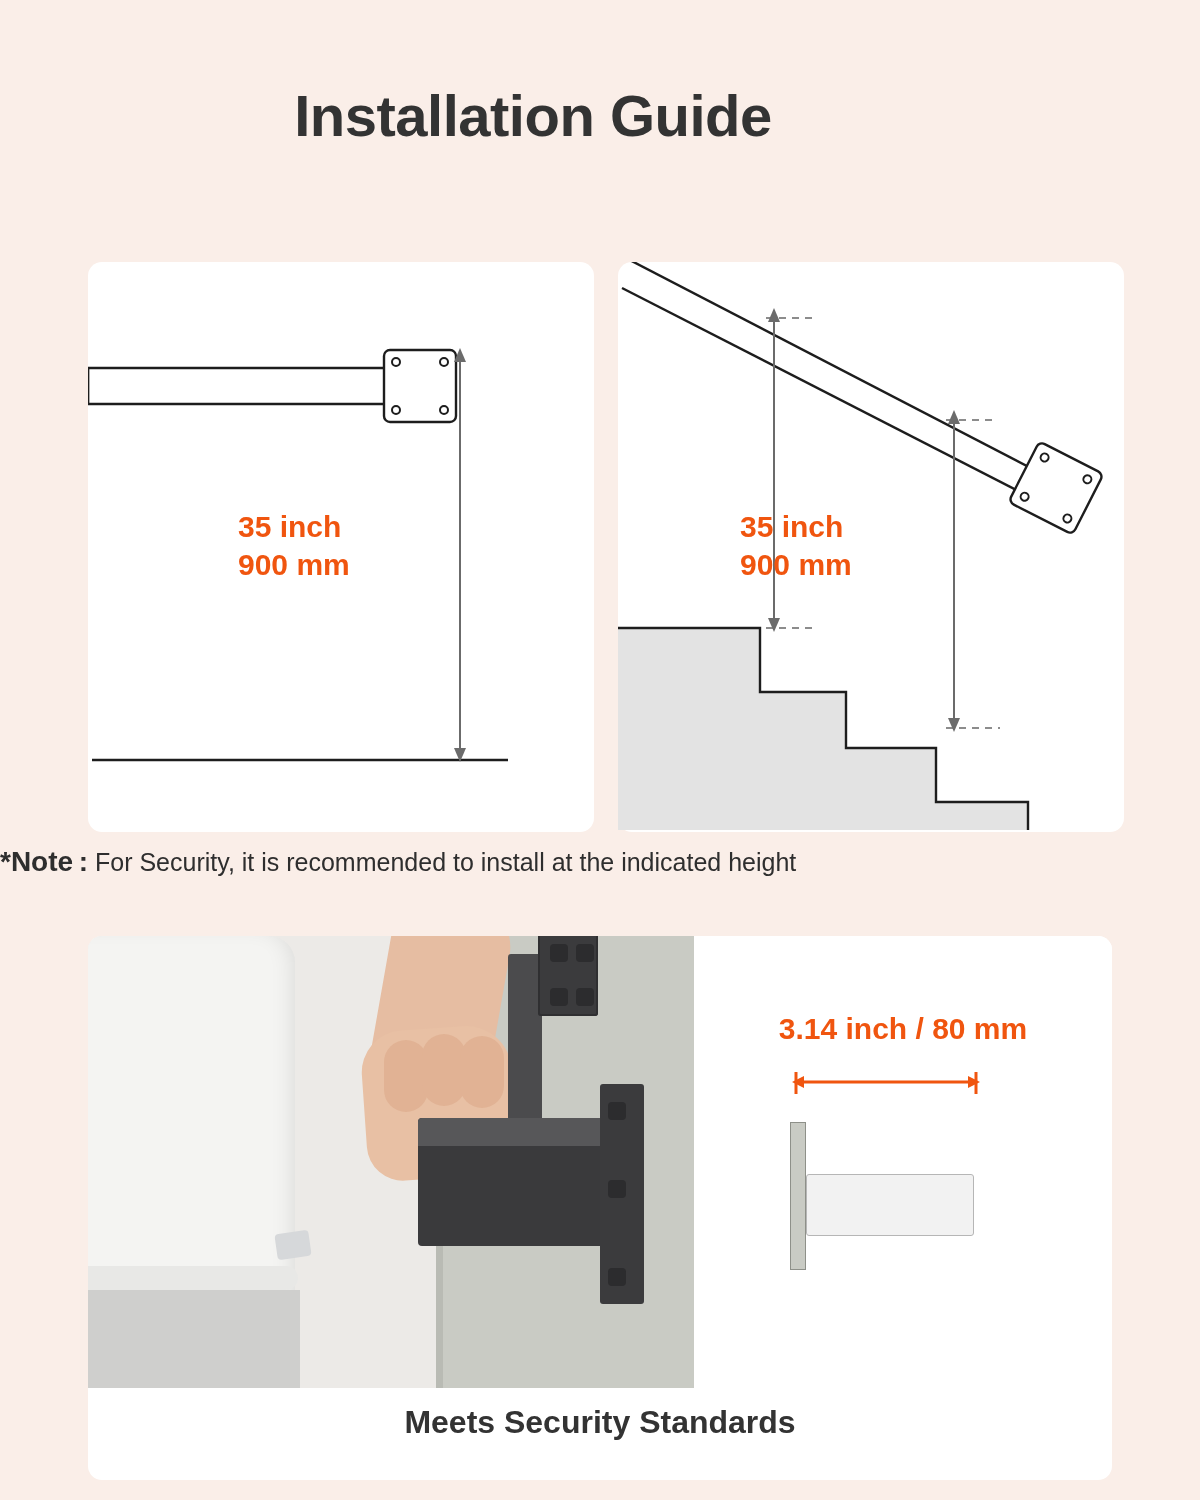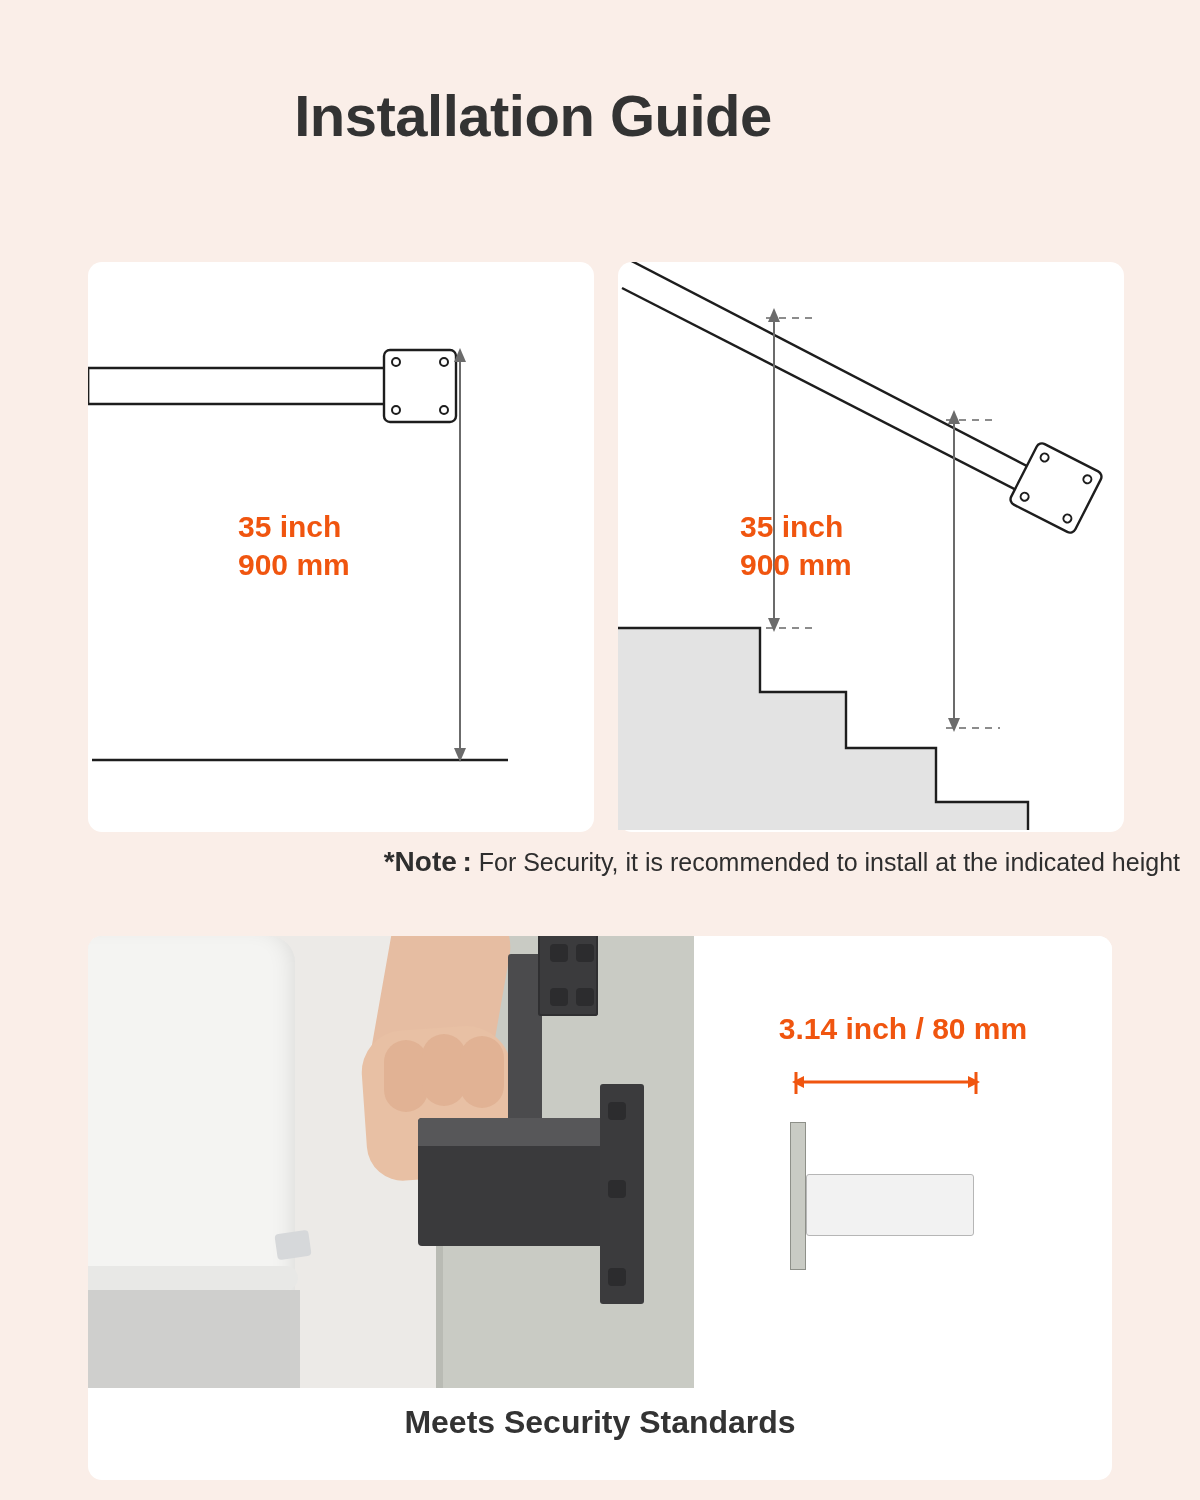--- a/index.html
+++ b/index.html
@@ -56,21 +56,21 @@
   }
   #dim-wall   { left: 238px; top: 508px; width: 280px; }
   #dim-stairs { left: 740px; top: 508px; width: 280px; }
 
   
   .note {
     position: absolute;
     left: 0;
     top: 846px;
     width: 1180px;
-    text-align: right;
+    text-align: left;
     font-size: 25px;
     color: #2e2e2e;
   }
   .note b { font-weight: bold; font-size: 28px; }
   .note span.note-body { font-weight: normal; }
 
   
   #photo-panel {
     position: absolute;
     left: 88px;

